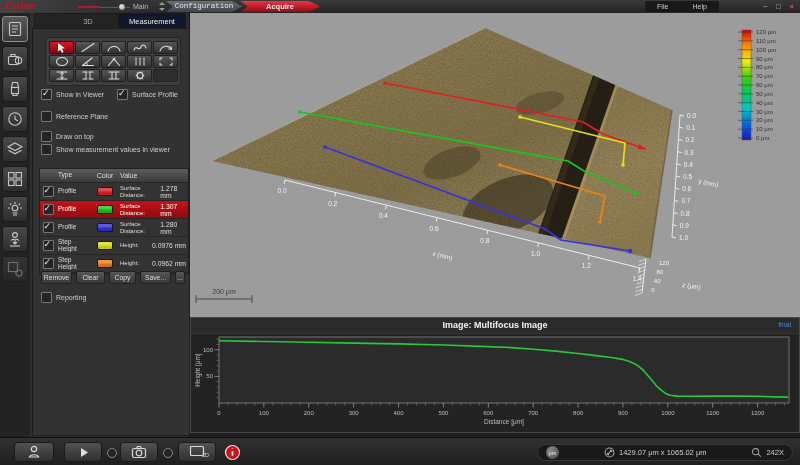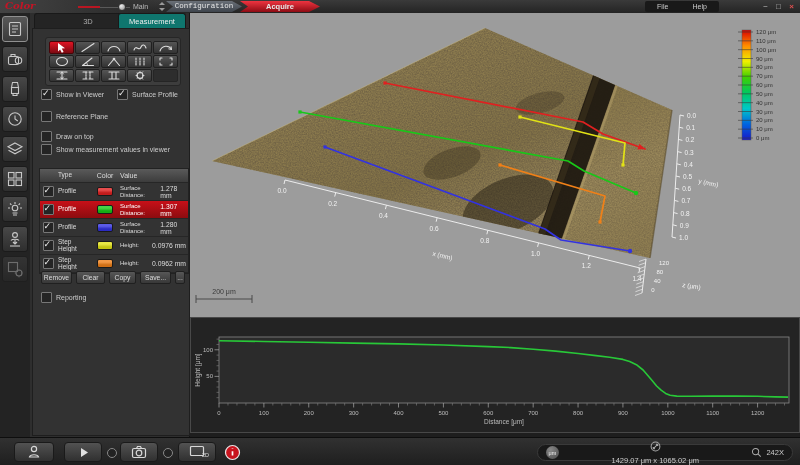--- a/index.html
+++ b/index.html
@@ -36,21 +36,21 @@
   .rail-btn{position:absolute;left:2px;width:26px;height:26px;border-radius:3px;
     background:linear-gradient(#484848,#2e2e2e);border:1px solid #1b1b1b;box-sizing:border-box;
     display:flex;align-items:center;justify-content:center;}
   .rail-btn.active{background:linear-gradient(#585858,#3a3a3a);border-color:#909090;}
   .rail-btn.disabled{opacity:.45;}
   .rail-btn svg{stroke:#c8c8c8;fill:none;stroke-width:1.1;}
   
   .panel{position:absolute;left:30px;top:13px;width:160px;height:424px;background:#2e2e2e;border-right:1px solid #151515;box-sizing:border-box;}
   .ptab{position:absolute;height:15px;line-height:15px;text-align:center;font-size:7.5px;color:#aaa;
     background:#242424;border:1px solid #191919;border-bottom:none;border-radius:3px 3px 0 0;box-sizing:border-box;}
-  .ptab.active{background:#0f766e;color:#eee;}
+  .ptab.active{background:#0f172a;color:#eee;}
   .panel-body{position:absolute;left:2px;top:15px;width:156px;height:406px;background:#323232;border:1px solid #1e1e1e;}
   .toolbox{position:absolute;left:12px;top:8px;width:134px;height:47px;background:#3d3d3d;border:1px solid #262626;border-radius:3px;}
   .tool{position:absolute;width:25px;height:13px;border-radius:2px;background:linear-gradient(#555,#333);
     border:1px solid #202020;box-sizing:border-box;display:flex;align-items:center;justify-content:center;}
   .tool svg{stroke:#ddd;fill:none;stroke-width:1.1;stroke-linecap:round;stroke-linejoin:round;}
   .tool.selected{background:linear-gradient(#e01424,#7d0a12);border-color:#4a0408;}
   .tool.empty{background:#2d2d2d;border-color:#252525;}
   .opt{position:absolute;display:flex;align-items:center;gap:4px;font-size:7px;color:#ccc;white-space:nowrap;}
   .cb{width:9px;height:9px;background:#242424;border:1px solid #777;border-radius:1px;position:relative;flex:none;}
   .cb.checked:after{content:"✓";position:absolute;left:0px;top:-2px;font-size:9px;color:#f0f0f0;}
@@ -584,20 +584,24 @@
       <g>
         <line x1="6" y1="286" x2="62" y2="286" stroke="#4a4a4a" stroke-width="1"></line>
         <line x1="6" y1="282" x2="6" y2="290" stroke="#4a4a4a" stroke-width="1"></line>
         <line x1="62" y1="282" x2="62" y2="290" stroke="#4a4a4a" stroke-width="1"></line>
         <text x="34" y="281" font-size="7" fill="#3a3a3a" text-anchor="middle">200 μm</text>
       </g>
     </svg>
   </div>
 
   <div class="chartpanel">
+    <div class="chart-head">
+      <div class="chart-title">Image: Multifocus Image</div>
+      <div class="chart-link">final</div>
+    </div>
     <svg id="chart" width="608" height="100" viewBox="0 0 608 100" style="position:absolute;left:0;top:15px;" font-family="Liberation Sans, sans-serif">
         <rect x="28" y="4" width="570" height="66" fill="#2b2b2b" stroke="#888" stroke-width="0.8"></rect>
         <line x1="28" y1="70" x2="28" y2="74.5" stroke="#aaa" stroke-width="0.7"></line>
         <text x="28" y="82" font-size="6" fill="#bbb" text-anchor="middle">0</text>
         <line x1="36.976377952755904" y1="70" x2="36.976377952755904" y2="72.5" stroke="#777" stroke-width="0.7"></line>
         <line x1="45.95275590551181" y1="70" x2="45.95275590551181" y2="72.5" stroke="#777" stroke-width="0.7"></line>
         <line x1="54.92913385826772" y1="70" x2="54.92913385826772" y2="72.5" stroke="#777" stroke-width="0.7"></line>
         <line x1="63.90551181102362" y1="70" x2="63.90551181102362" y2="72.5" stroke="#777" stroke-width="0.7"></line>
         <line x1="72.88188976377953" y1="70" x2="72.88188976377953" y2="74.5" stroke="#aaa" stroke-width="0.7"></line>
         <text x="72.88188976377953" y="82" font-size="6" fill="#bbb" text-anchor="middle">100</text>
@@ -718,21 +722,21 @@
       <span class="lbl2d">2D</span>
     </div>
     <div class="bbtn" style="left:222px;width:20px;background:none;border:none;">
       <svg width="17" height="17" viewBox="0 0 17 17">
         <circle cx="8.5" cy="8.5" r="7" fill="#c8141e" stroke="#e8e8e8" stroke-width="1.2"></circle>
         <path d="M8.5 7.2v4.2M8.5 4.6v.4" stroke="#fff" stroke-width="1.7"></path>
       </svg>
     </div>
     <div class="statuspill">
       <span class="badge">μm</span>
-      <span class="sgroup" style="margin-left:auto;flex-direction:column;">
+      <span class="sgroup" style="margin-left:auto;">
         <svg width="11" height="11" viewBox="0 0 12 12">
             <circle cx="6" cy="6" r="4.8"></circle>
             <path d="M3.5 8.5l5-5M3.5 8.5h2M3.5 8.5v-2M8.5 3.5h-2M8.5 3.5v2"></path>
           </svg>
         <span>1429.07 μm x 1065.02 μm</span>
       </span>
       <span class="sgroup" style="margin-left:auto;justify-content:space-between;">
         <svg width="11" height="11" viewBox="0 0 12 12">
             <circle cx="5" cy="5" r="3.4"></circle>
             <path d="M7.6 7.6l3 3"></path>

